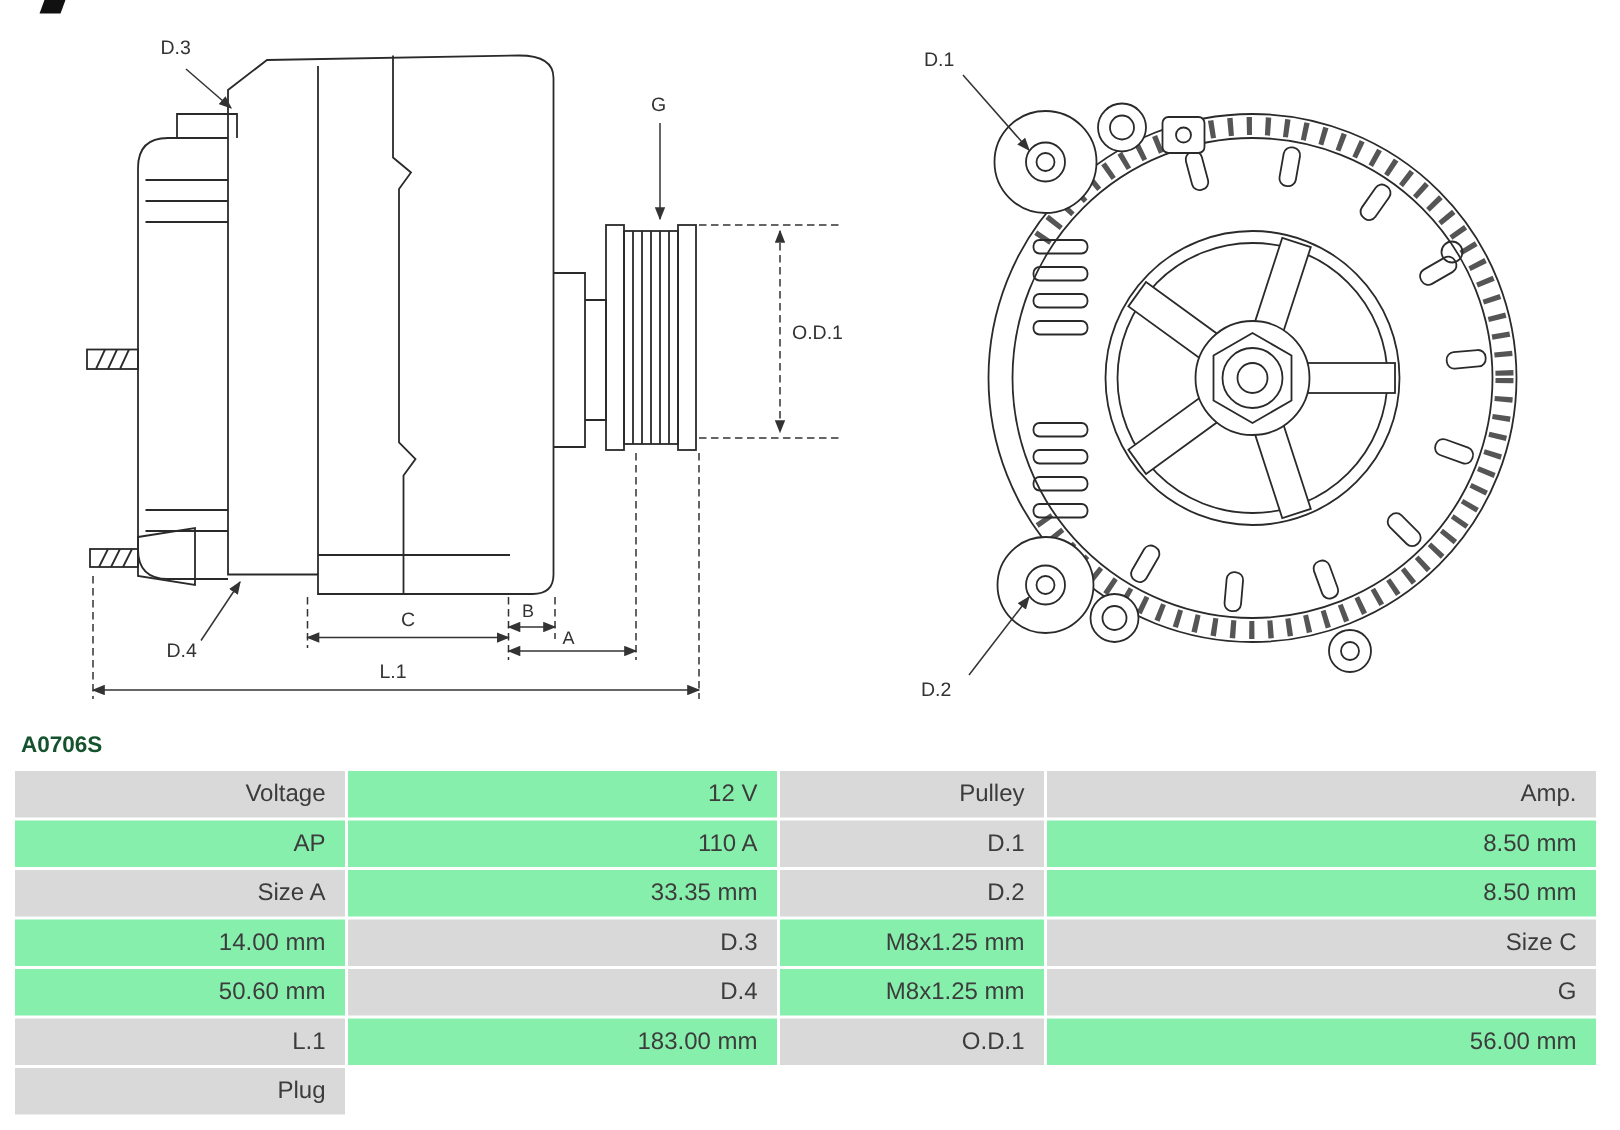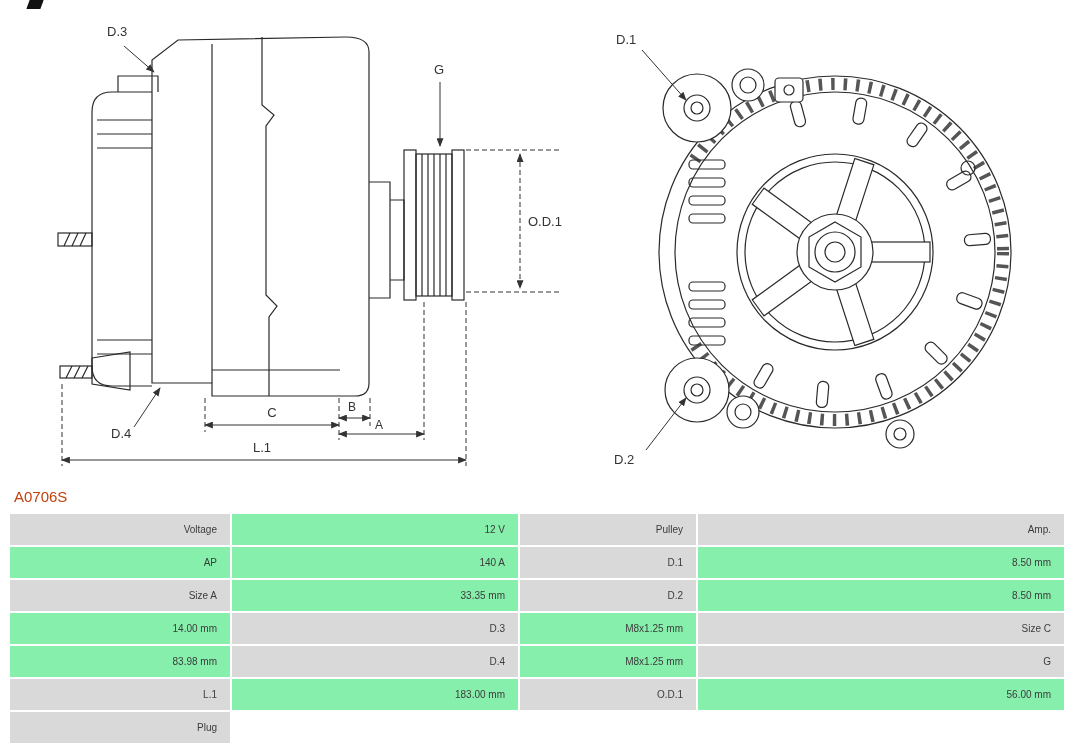--- a/index.html
+++ b/index.html
@@ -8,29 +8,29 @@
     font-family:"Liberation Sans", sans-serif; overflow:hidden;
   }
   .drawings { position:relative; width:1080px; height:482px; }
   .corner-mark {
     position:absolute; left:28px; top:0; width:14px; height:9px;
     background:#111; transform:skewX(-20deg);
   }
   svg text { font-family:"Liberation Sans", sans-serif; font-size:13px; fill:#333; }
   svg text.small { font-size:12px; }
   .part-number {
-    margin:6px 0 9px 14px; font-size:15px; font-weight:400; color:#c2410c;
+    margin:6px 0 9px 14px; font-size:15px; font-weight:700; color:#14532d;
   }
   .spec-table {
     display:grid; grid-template-columns:220px 286px 176px 1fr;
     gap:2px; margin:0 16px 0 10px; background:#ffffff;
   }
   .cell {
     height:31px; line-height:31px; text-align:right; padding-right:13px;
-    font-size:10px; color:#3c3c3c; box-sizing:border-box;
+    font-size:16px; color:#3c3c3c; box-sizing:border-box;
     white-space:nowrap; overflow:hidden;
   }
   .cell.label { background:#d9d9d9; }
   .cell.value { background:#86efac; }
 </style>
 </head>
 <body>
 
 <div class="drawings">
   <div class="corner-mark"></div>
@@ -168,35 +168,35 @@
 <div class="part-number">A0706S</div>
 
 <div class="spec-table">
 
   <div class="cell label">Voltage</div>
   <div class="cell value">12 V</div>
   <div class="cell label">Pulley</div>
   <div class="cell label">Amp.</div>
 
   <div class="cell value">AP</div>
-  <div class="cell value">140 A</div>
+  <div class="cell value">110 A</div>
   <div class="cell label">D.1</div>
   <div class="cell value">8.50 mm</div>
 
   <div class="cell label">Size A</div>
   <div class="cell value">33.35 mm</div>
   <div class="cell label">D.2</div>
   <div class="cell value">8.50 mm</div>
 
   <div class="cell value">14.00 mm</div>
   <div class="cell label">D.3</div>
   <div class="cell value">M8x1.25 mm</div>
 
   <div class="cell label">Size C</div>
-  <div class="cell value">83.98 mm</div>
+  <div class="cell value">50.60 mm</div>
   <div class="cell label">D.4</div>
   <div class="cell value">M8x1.25 mm</div>
 
   <div class="cell label">G</div>
   <div class="cell label">L.1</div>
   <div class="cell value">183.00 mm</div>
 
   <div class="cell label">O.D.1</div>
   <div class="cell value">56.00 mm</div>
   <div class="cell label">Plug</div>

